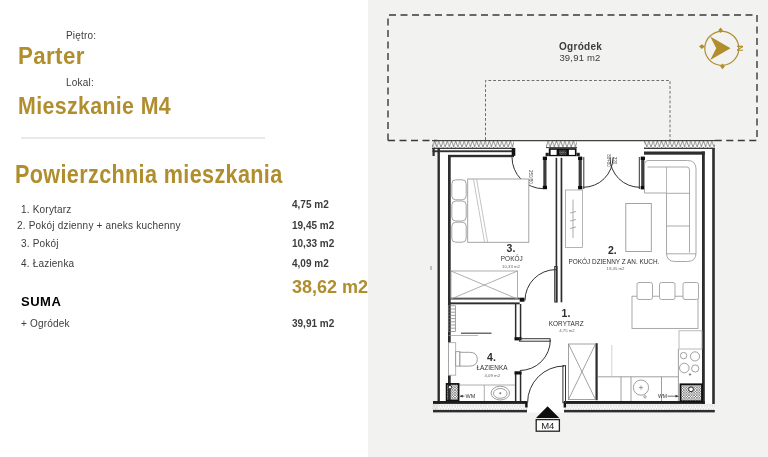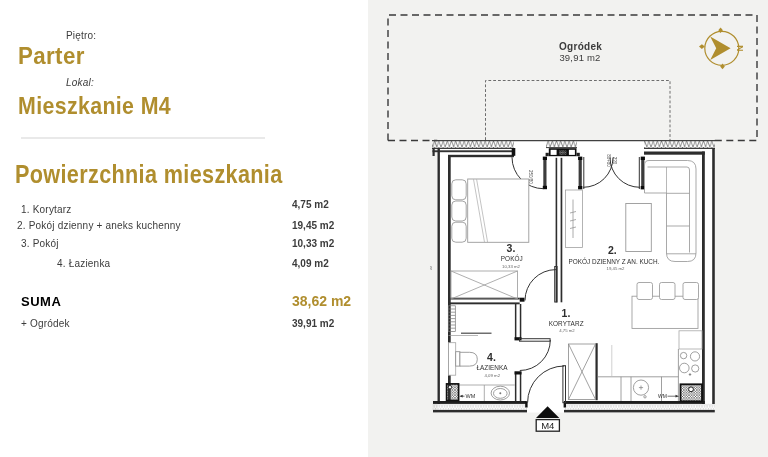--- a/index.html
+++ b/index.html
@@ -14,42 +14,42 @@
 <body>
 
 <div class="abs" style="left:368px;top:0;width:400px;height:457px;background:#f2f2f0;"></div>
 
 <div>
 
   <div class="abs small" style="left:19px;top:30px;">Piętro:</div>
 
   <div class="abs big" style="left:18px;top:42px;transform:scaleX(0.93);">Parter</div>
 
-  <div class="abs small" style="left:19px;top:77px;font-style:italic;">Lokal:</div>
+  <div class="abs small" style="left:19px;top:77px;">Lokal:</div>
 
   <div class="abs big" style="left:18px;top:91.5px;transform:scaleX(0.89);">Mieszkanie M4</div>
 
   <div class="abs" style="left:21px;top:137.3px;width:244px;height:1.7px;background:#e9e9e9;"></div>
 
   <div class="abs big" style="left:15px;top:160px;font-size:25px;transform:scaleX(0.865);">Powierzchnia mieszkania</div>
 
   <div class="abs row" style="left:21px;top:204px;">1. Korytarz</div>
   <div class="abs val" style="left:292px;top:199px;">4,75 m2</div>
 
   <div class="abs row" style="left:17px;top:219.5px;">2. Pokój dzienny + aneks kuchenny</div>
   <div class="abs val" style="left:292px;top:219.5px;">19,45 m2</div>
 
   <div class="abs row" style="left:21px;top:237.5px;text-align:right;">3. Pokój</div>
   <div class="abs val" style="left:292px;top:237.5px;">10,33 m2</div>
 
-  <div class="abs row" style="left:21px;top:257.5px;margin-left:36px;">4. Łazienka</div>
+  <div class="abs row" style="left:21px;top:257.5px;">4. Łazienka</div>
   <div class="abs val" style="left:292px;top:257.5px;">4,09 m2</div>
 
   <div class="abs" style="left:21px;top:294px;font-size:13px;font-weight:bold;color:#000000;letter-spacing:.5px;">SUMA</div>
-  <div class="abs" style="left:292px;top:293px;font-size:14px;font-weight:bold;color:#b08e2e;">38,62 m2</div>
+  <div class="abs" style="left:292px;top:277px;font-size:18px;font-weight:bold;color:#b08e2e;">38,62 m2</div>
 
   <div class="abs row" style="left:21px;top:318px;">+ Ogródek</div>
   <div class="abs val" style="left:292px;top:318px;">39,91 m2</div>
 </div>
 
 <svg class="abs" style="left:0;top:0;" width="768" height="457" viewBox="0 0 768 457">
 <defs>
   <pattern id="hatch" width="4.2" height="6.4" patternUnits="userSpaceOnUse">
     <path d="M0,6.4 L2.1,0 L4.2,6.4" stroke="#4d4d4d" stroke-width="0.65" fill="none"></path>
   </pattern>

